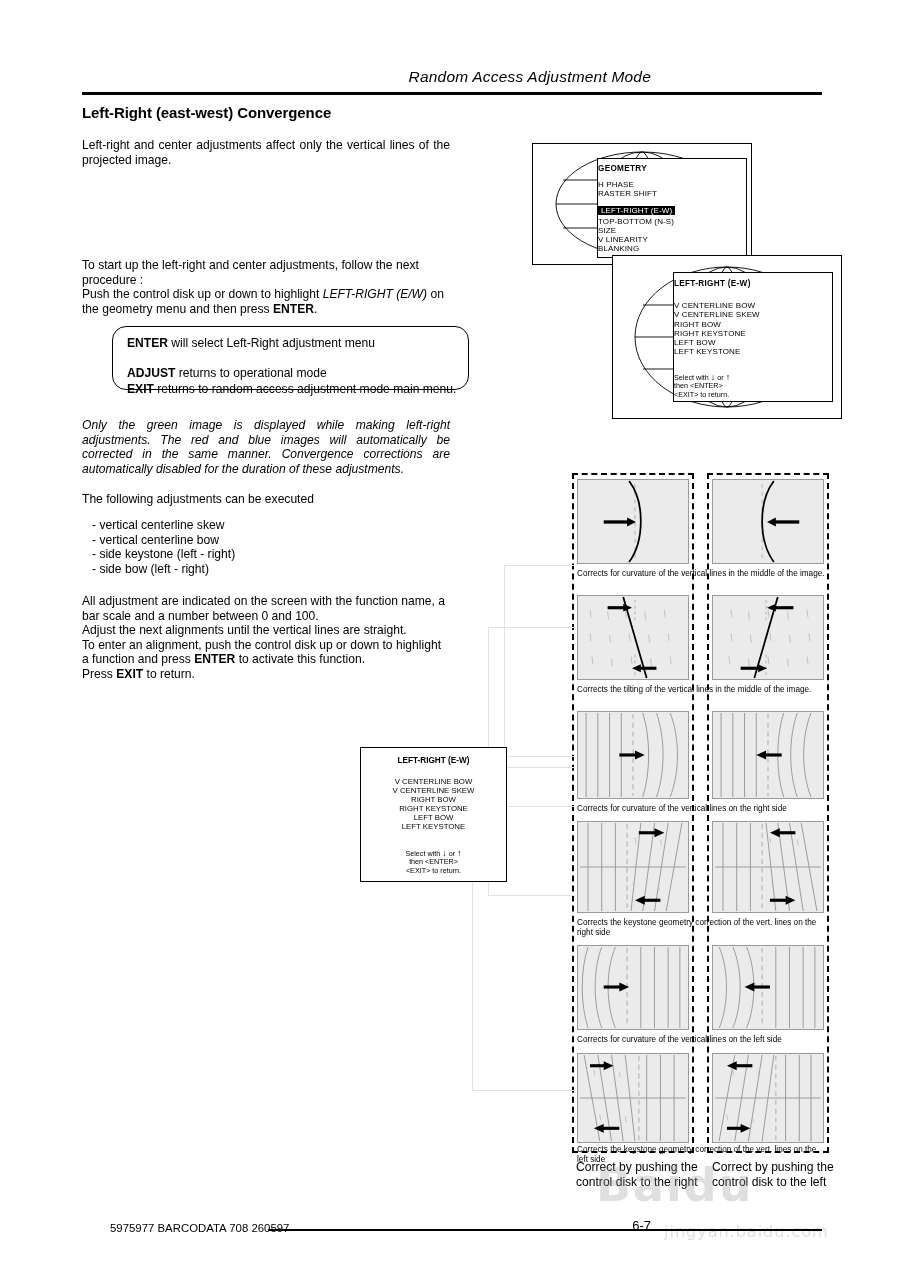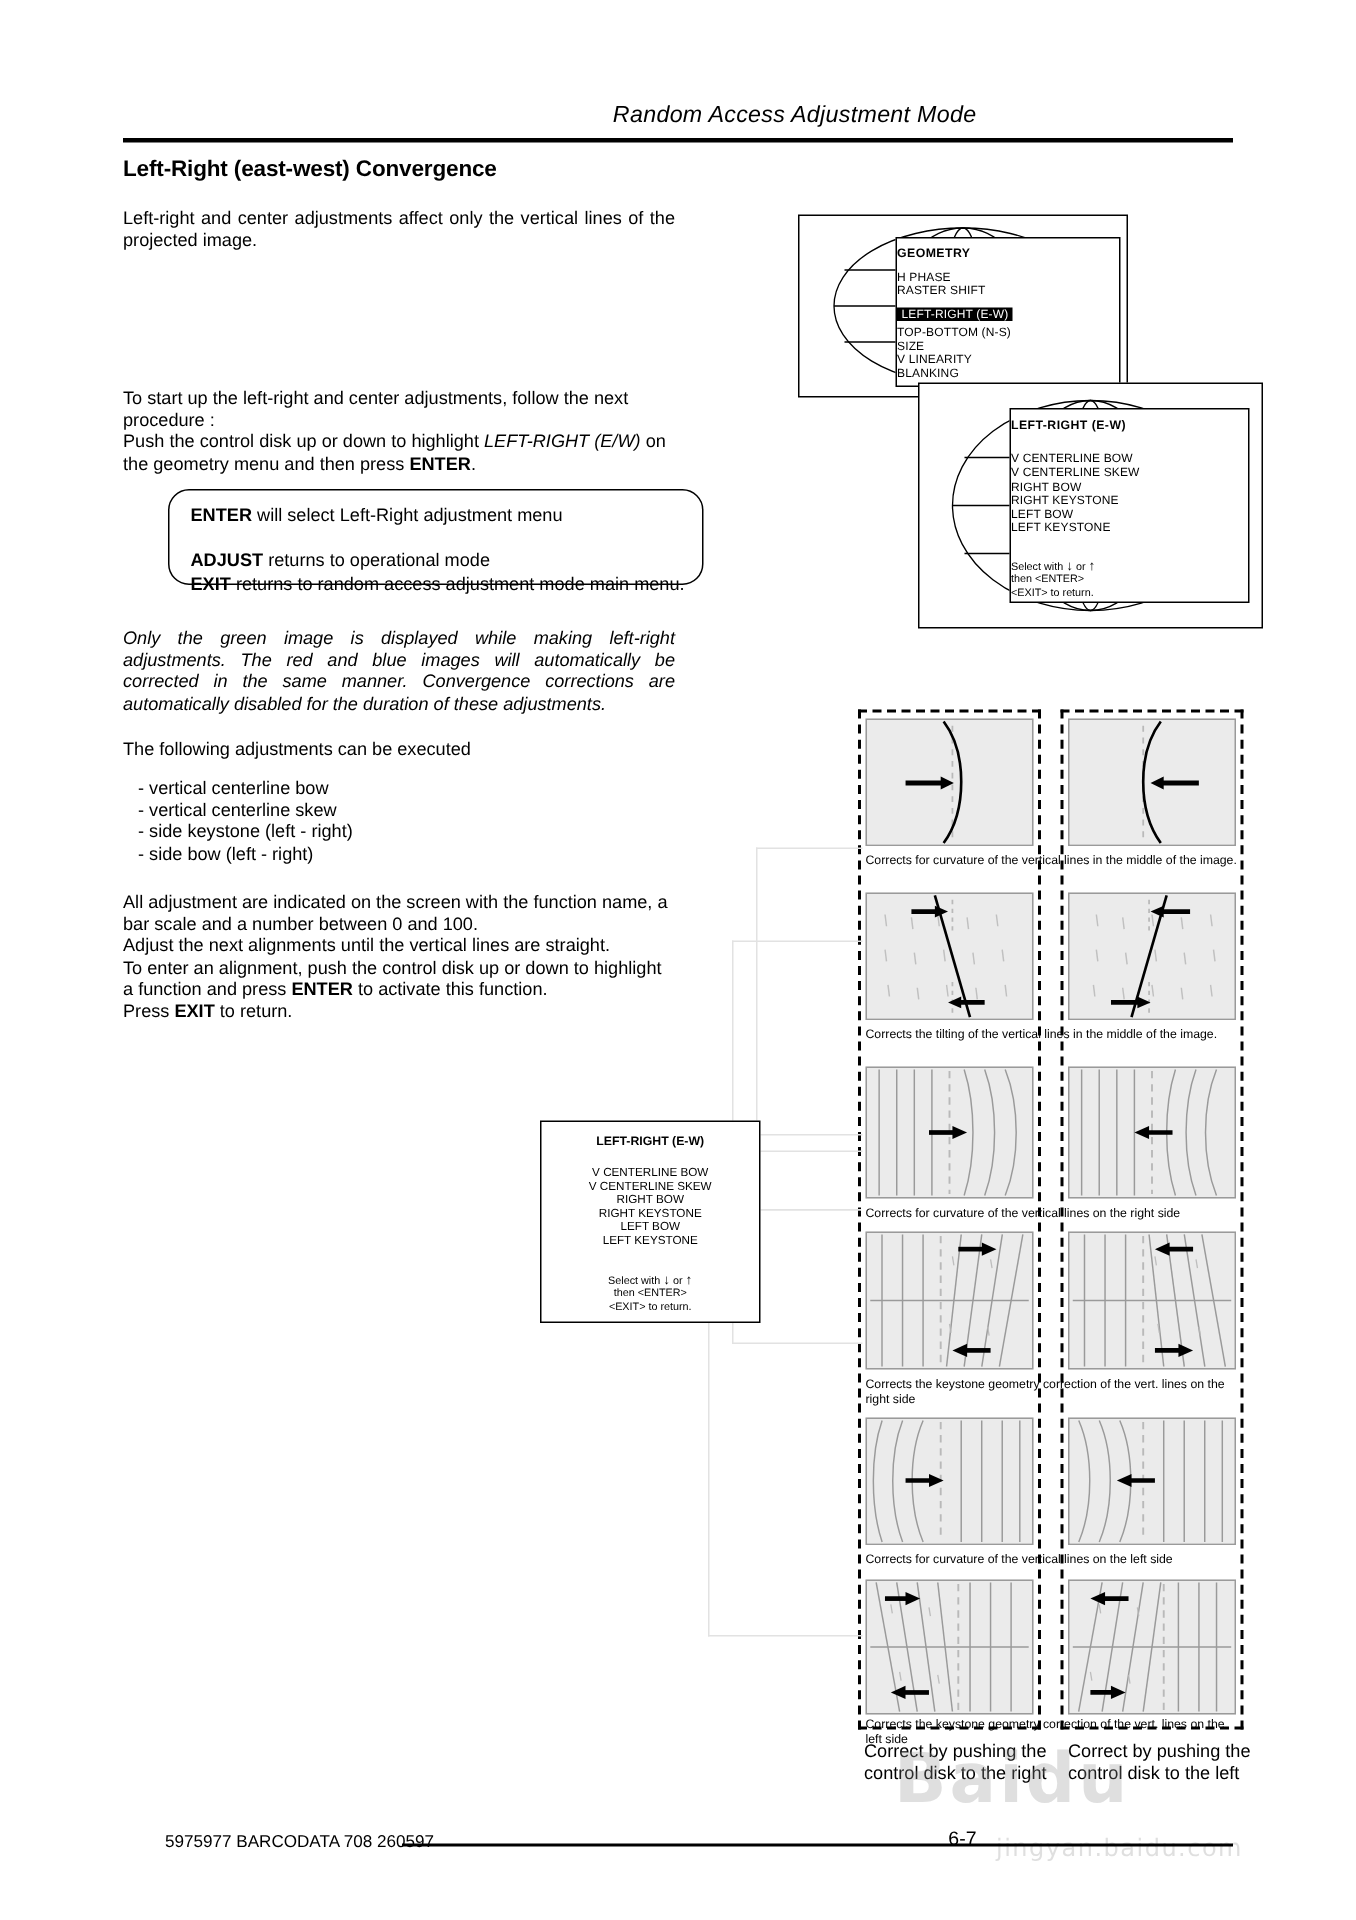--- a/index.html
+++ b/index.html
@@ -114,22 +114,22 @@
   <div class="note">
     <div class="ln l1"><b>ENTER</b><span> will select Left-Right adjustment menu</span></div>
     <div class="ln l2"><b>EXIT</b><span> returns to random access adjustment mode main menu.</span></div>
     <div class="ln l3"><b>ADJUST</b><span> returns to operational mode</span></div>
   </div>
 
   <div class="p p3">Only the green image is displayed while making left-right adjustments.  The red and blue images will automatically be corrected in the same manner.  Convergence corrections are automatically disabled for the duration of these adjustments.</div>
   <div class="p p4 nj">The following adjustments can be executed</div>
 
   <div class="list">
+    <div>- vertical centerline skew</div>
     <div>- vertical centerline bow</div>
-    <div>- vertical centerline skew</div>
     <div>- side keystone (left - right)</div>
     <div>- side bow (left - right)</div>
   </div>
 
   <div class="p p5 nj">
     <span>All adjustment are indicated on the screen with the function name, a bar scale and a number between 0 and 100.</span><br>
     <span>Adjust the next alignments until the vertical lines are straight.</span><br>
     <span>To enter an alignment, push the control disk up or down to highlight a function and press </span><b>ENTER</b><span> to activate this function.</span><br>
     <span>Press </span><b>EXIT</b><span> to return.</span>
   </div>

